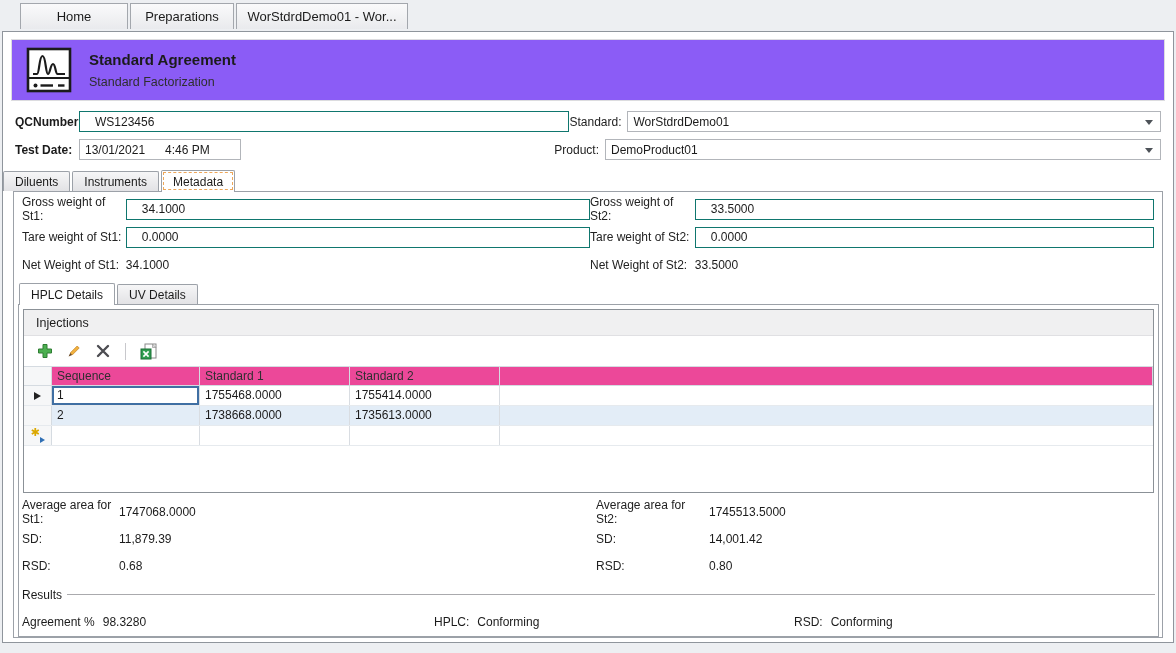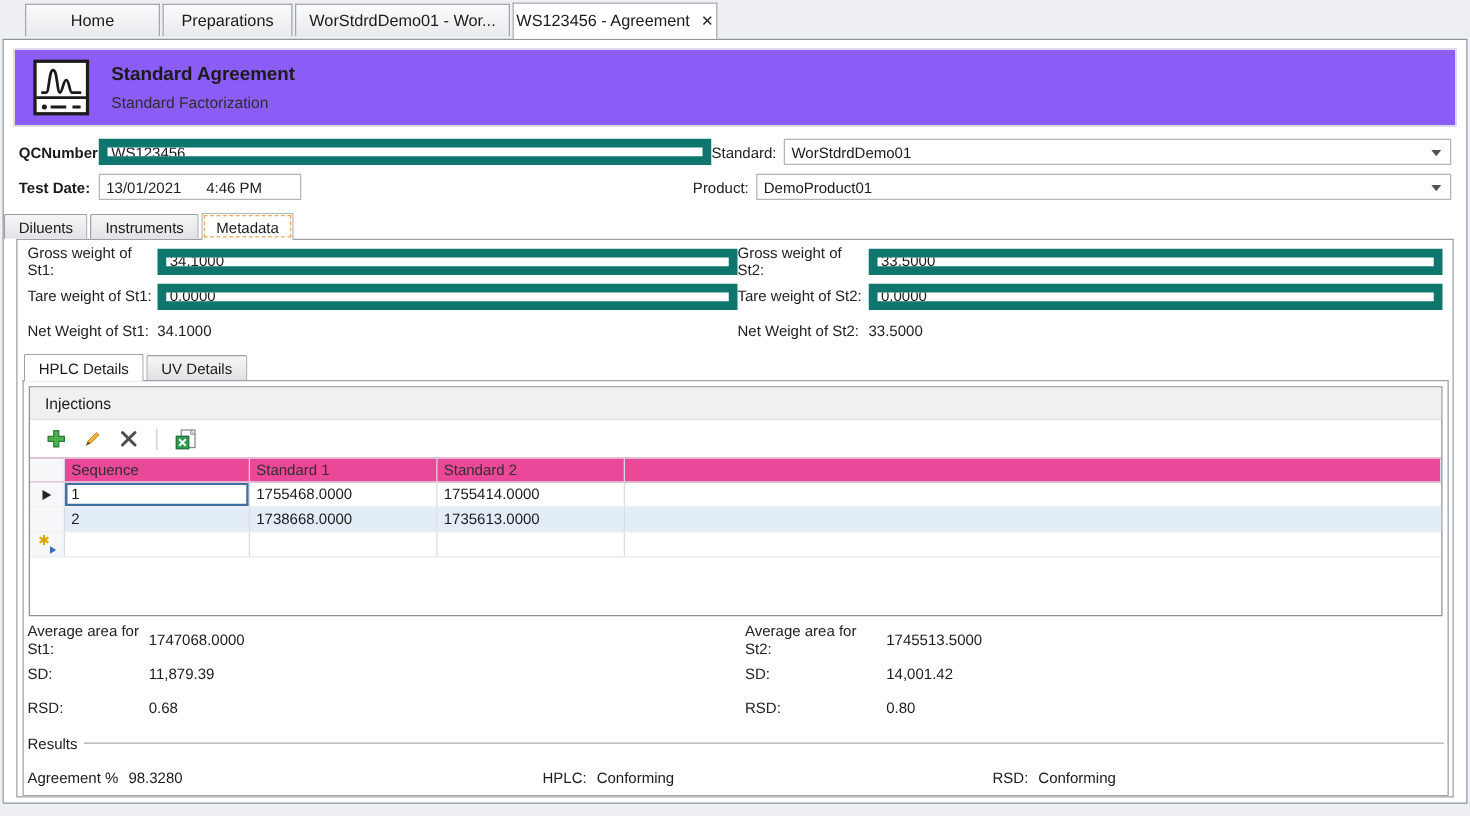--- a/index.html
+++ b/index.html
@@ -25,21 +25,21 @@
   
   .header-panel { margin:7px 8px 0 8px; height:62px; background:#8b5cf6; border:1px solid #dcdcdf; display:flex; align-items:center; padding-left:14px; }
   .hdr-titles { margin-left:17px; }
   .hdr-title { font-size:15px; font-weight:bold; margin-bottom:7px; }
   .hdr-sub { font-size:12.5px; color:#2e2e2e; }
   
   .form-area { padding:10px 12px 0 12px; }
   .form-row { display:flex; align-items:center; height:21px; margin-bottom:7px; }
   .lbl-b { font-weight:bold; }
   .lbl-qc { width:64px; }
-  .txt { height:21px; border:7px solid #0f766e; background:#fff; font:12px "Liberation Sans","DejaVu Sans",sans-serif; padding:0 3px; color:#1b1b1b; }
+  .txt { height:21px; border:1px solid #0f766e; background:#fff; font:12px "Liberation Sans","DejaVu Sans",sans-serif; padding:0 15px; color:#1b1b1b; }
   .txt.qc { width:510px; }
   .datebox { width:162px; height:21px; border:1px solid #b2b5ba; background:#fff; display:flex; align-items:center; padding-left:5px; }
   .datebox .d { width:80px; }
   .spacer { flex:1; }
   .lbl-r { width:52px; text-align:right; margin-right:6px; color:#222; }
   .combo { width:556px; height:21px; border:1px solid #b2b5ba; background:#fff; display:flex; align-items:center; padding-left:5px; position:relative; }
   .combo-arrow { position:absolute; right:7px; top:8px; width:0; height:0; border-left:4px solid transparent; border-right:4px solid transparent; border-top:5px solid #4d5258; }
   
   .sub-tabstrip { display:flex; align-items:flex-end; margin-top:9px; position:relative; z-index:2; height:22px; }
   .sub-tab {
@@ -103,24 +103,20 @@
   <div class="doc-tabstrip">
     <div class="doc-tab t1">
         <span>Home</span>
       </div>
     <div class="doc-tab t2">
         <span>Preparations</span>
       </div>
     <div class="doc-tab t3">
         <span>WorStdrdDemo01 - Wor...</span>
       </div>
-    <div class="doc-tab active">
-      <span>WS123456 - Agreement</span>
-      <span class="tab-close">✕</span>
-    </div>
   </div>
 
   <div class="content-panel">
 
     <div class="header-panel">
       <svg width="46" height="46" viewBox="0 0 46 46">
         <rect x="2" y="2" width="42" height="42" fill="#ffffff" stroke="#1b1b1b" stroke-width="2.6"></rect>
         <line x1="3" y1="31" x2="43" y2="31" stroke="#1b1b1b" stroke-width="2.2"></line>
         <path d="M7,27 L11,27 C13.5,27 13,9 16.5,9 C20,9 19.5,27 22,27 C24,27 24.5,17 27,17 C29.5,17 29.5,27 31.5,27 L39,27" fill="none" stroke="#1b1b1b" stroke-width="2.2"></path>
         <circle cx="9.5" cy="38.5" r="2" fill="#1b1b1b"></circle>

